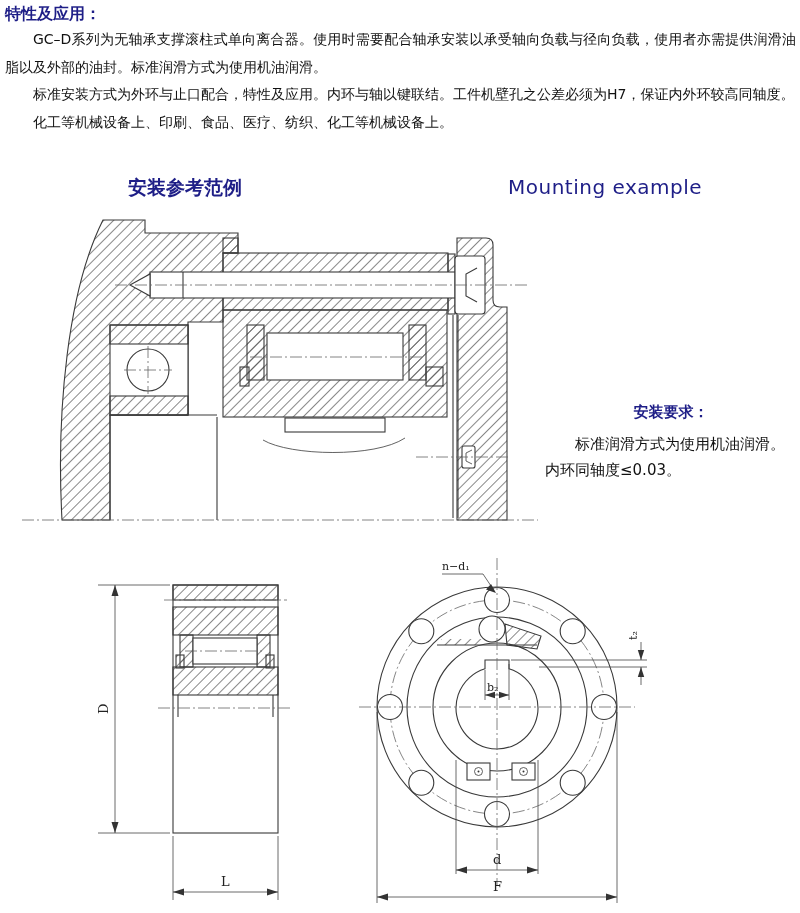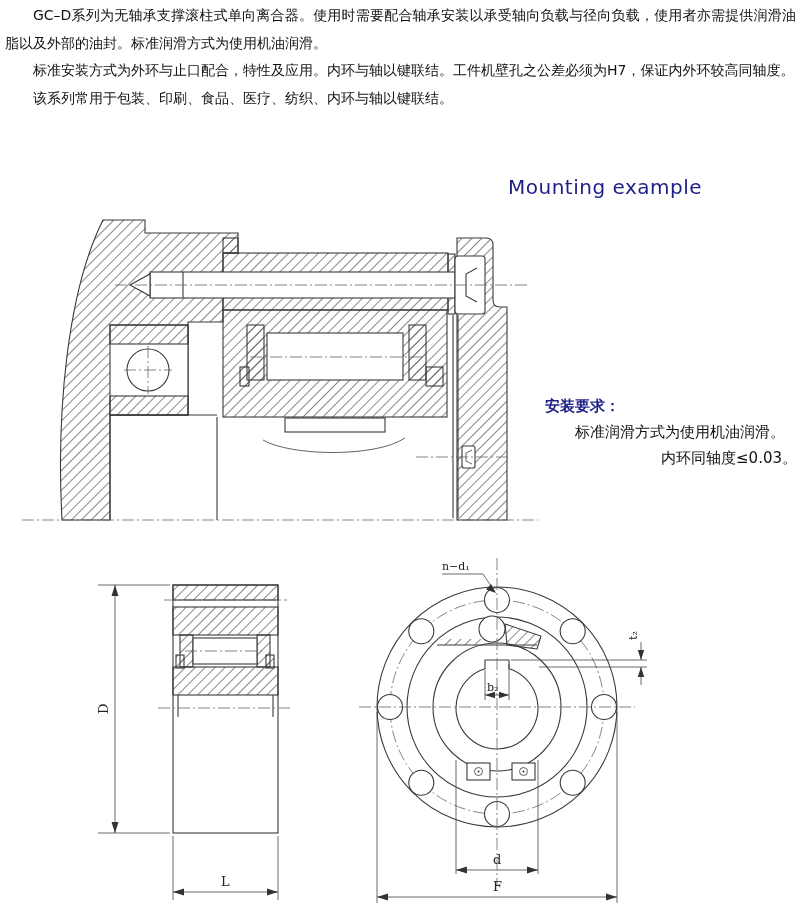--- a/index.html
+++ b/index.html
@@ -5,23 +5,23 @@
   :root{ --accent:#1e1e87; --ink:#111; --line:#3a3a3a; }
   html,body{margin:0;padding:0;background:#fff;}
   .page{position:relative;width:800px;height:913px;background:#fff;overflow:hidden;
         font-family:"DejaVu Sans",sans-serif;color:var(--ink);}
   .intro{position:absolute;left:5px;top:2px;width:791px;}
   .intro-title{margin:0;font-size:16px;font-weight:bold;color:var(--accent);line-height:24px;}
   .intro p{margin:0;font-size:14px;line-height:27.5px;text-align:justify;text-indent:2em;}
   .heading-zh{position:absolute;left:128px;top:175px;font-size:19px;font-weight:bold;color:var(--accent);}
   .heading-en{position:absolute;left:508px;top:175px;font-size:20px;font-weight:normal;color:var(--accent);letter-spacing:.5px;}
   .note{position:absolute;left:545px;top:393px;width:252px;font-size:15px;line-height:26px;}
-  .note-title{color:var(--accent);font-weight:bold;margin:0;}
+  .note-title{color:var(--accent);font-weight:bold;margin:6px;text-align:center;}
   .note-l1{margin:0;text-indent:2em;}
-  .note-l2{margin:0;text-align:right;}
+  .note-l2{margin:0;}
   svg{position:absolute;overflow:visible;}
   .mounting-svg{left:20px;top:210px;}
   .side-svg{left:80px;top:560px;}
   .front-svg{left:345px;top:552px;}
   .oln{stroke:var(--line);stroke-width:1.1;fill:none;}
   .thin{stroke:var(--line);stroke-width:0.8;fill:none;}
   .wht{fill:#fff;stroke:var(--line);stroke-width:1.1;}
   .hat{fill:url(#hatch);stroke:var(--line);stroke-width:1.1;}
   .cl{stroke:#666;stroke-width:0.8;fill:none;stroke-dasharray:12 3 2 3;}
   .dim{stroke:#444;stroke-width:0.8;fill:none;}
@@ -36,25 +36,27 @@
 
   <svg width="0" height="0" aria-hidden="true">
     <defs>
       <pattern id="hatch" width="7" height="7" patternUnits="userSpaceOnUse" patternTransform="rotate(-45)">
         <path d="M0,3.5 H7" stroke="#555" stroke-width="0.7"></path>
       </pattern>
     </defs>
   </svg>
 
   <div class="intro">
+    <h1 class="intro-title">特性及应用：</h1>
     <p>GC–D系列为无轴承支撑滚柱式单向离合器。使用时需要配合轴承安装以承受轴向负载与径向负载，使用者亦需提供润滑油脂以及外部的油封。标准润滑方式为使用机油润滑。</p>
     <p>标准安装方式为外环与止口配合，特性及应用。内环与轴以键联结。工件机壁孔之公差必须为H7，保证内外环较高同轴度。</p>
-    <p>该系列常用于包装、印刷、食品、医疗、纺织、内环与轴以键联结。</p>
+    <p>化工等机械设备上、印刷、食品、医疗、纺织、化工等机械设备上。</p>
   </div>
 
+  <div class="heading-zh">安装参考范例</div>
   <div class="heading-en">Mounting example</div>
 
   <svg class="mounting-svg" width="520" height="330" viewBox="0 0 520 330">
 
     <g>
       <path class="hat" d="M 83,10 L 125,10 L 125,23 L 218,23 L 218,43 L 203,43 L 203,112 L 168,112 L 168,205 L 90,205 L 90,310 L 42,310 C 36,200 48,80 83,10 Z"></path>
     </g>
 
     <g>
       <rect class="hat" x="203" y="28" width="15" height="15"></rect>

